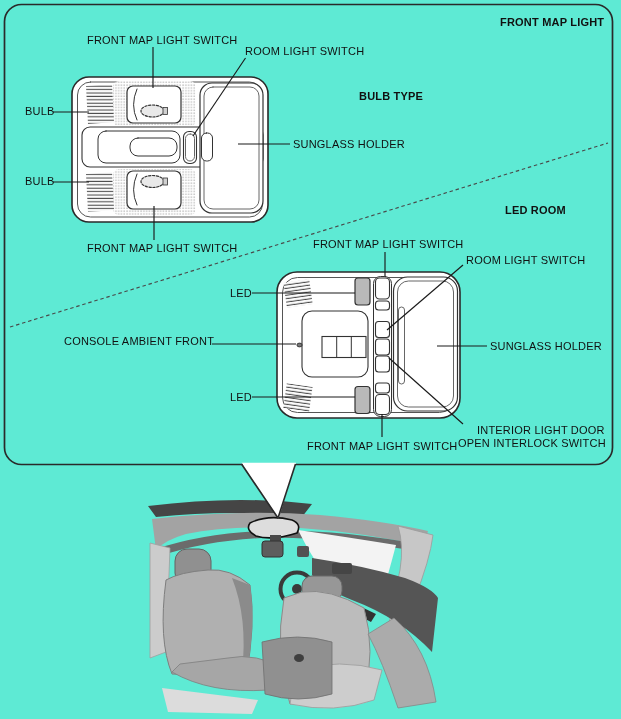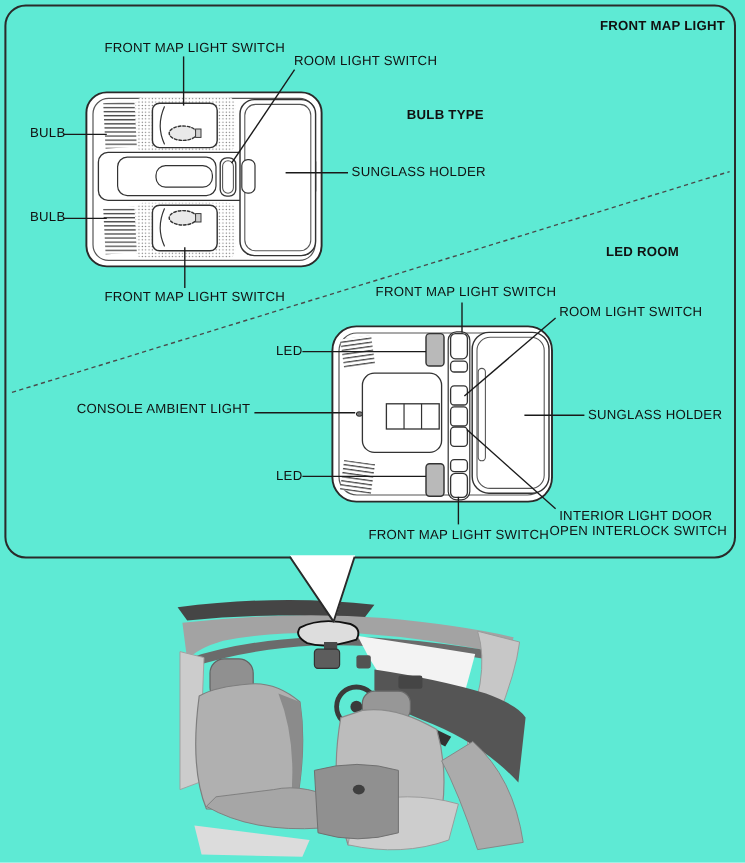--- a/index.html
+++ b/index.html
@@ -178,29 +178,29 @@
       <polygon points="241.5,462.8 296,462.8 278.5,518.5" fill="#ffffff"></polygon>
       <path d="M241.5,464 L278,518 L295.5,464" fill="none" stroke="#2a2a2a" stroke-width="1.6" stroke-linejoin="round"></path>
     </g>
   </svg>
 
   <div class="lbl bold" style="left:500px;top:16px;">FRONT MAP LIGHT</div>
 
   <div class="lbl" style="left:87px;top:34px;">FRONT MAP LIGHT SWITCH</div>
   <div class="lbl" style="left:245px;top:45px;">ROOM LIGHT SWITCH</div>
   <div class="lbl" style="left:25px;top:105px;">BULB</div>
-  <div class="lbl bold" style="left:339px;top:90px;">BULB TYPE</div>
+  <div class="lbl bold" style="left:359px;top:90px;">BULB TYPE</div>
   <div class="lbl" style="left:293px;top:138px;">SUNGLASS HOLDER</div>
   <div class="lbl" style="left:25px;top:175px;">BULB</div>
   <div class="lbl" style="left:87px;top:242px;">FRONT MAP LIGHT SWITCH</div>
 
   <div class="lbl bold" style="left:505px;top:204px;">LED ROOM</div>
   <div class="lbl" style="left:313px;top:238px;">FRONT MAP LIGHT SWITCH</div>
   <div class="lbl" style="left:466px;top:254px;">ROOM LIGHT SWITCH</div>
   <div class="lbl" style="left:230px;top:287px;">LED</div>
-  <div class="lbl" style="left:64px;top:335px;">CONSOLE AMBIENT LIGHT</div>
+  <div class="lbl" style="left:64px;top:335px;">CONSOLE AMBIENT FRONT</div>
   <div class="lbl" style="left:490px;top:340px;">SUNGLASS HOLDER</div>
   <div class="lbl" style="left:230px;top:391px;">LED</div>
-  <div class="lbl" style="left:466px;top:424px;">INTERIOR LIGHT DOOR</div>
+  <div class="lbl" style="left:477px;top:424px;">INTERIOR LIGHT DOOR</div>
   <div class="lbl" style="left:458px;top:437px;">OPEN INTERLOCK SWITCH</div>
   <div class="lbl" style="left:307px;top:440px;">FRONT MAP LIGHT SWITCH</div>
 
 </div>
 
 </body></html>

